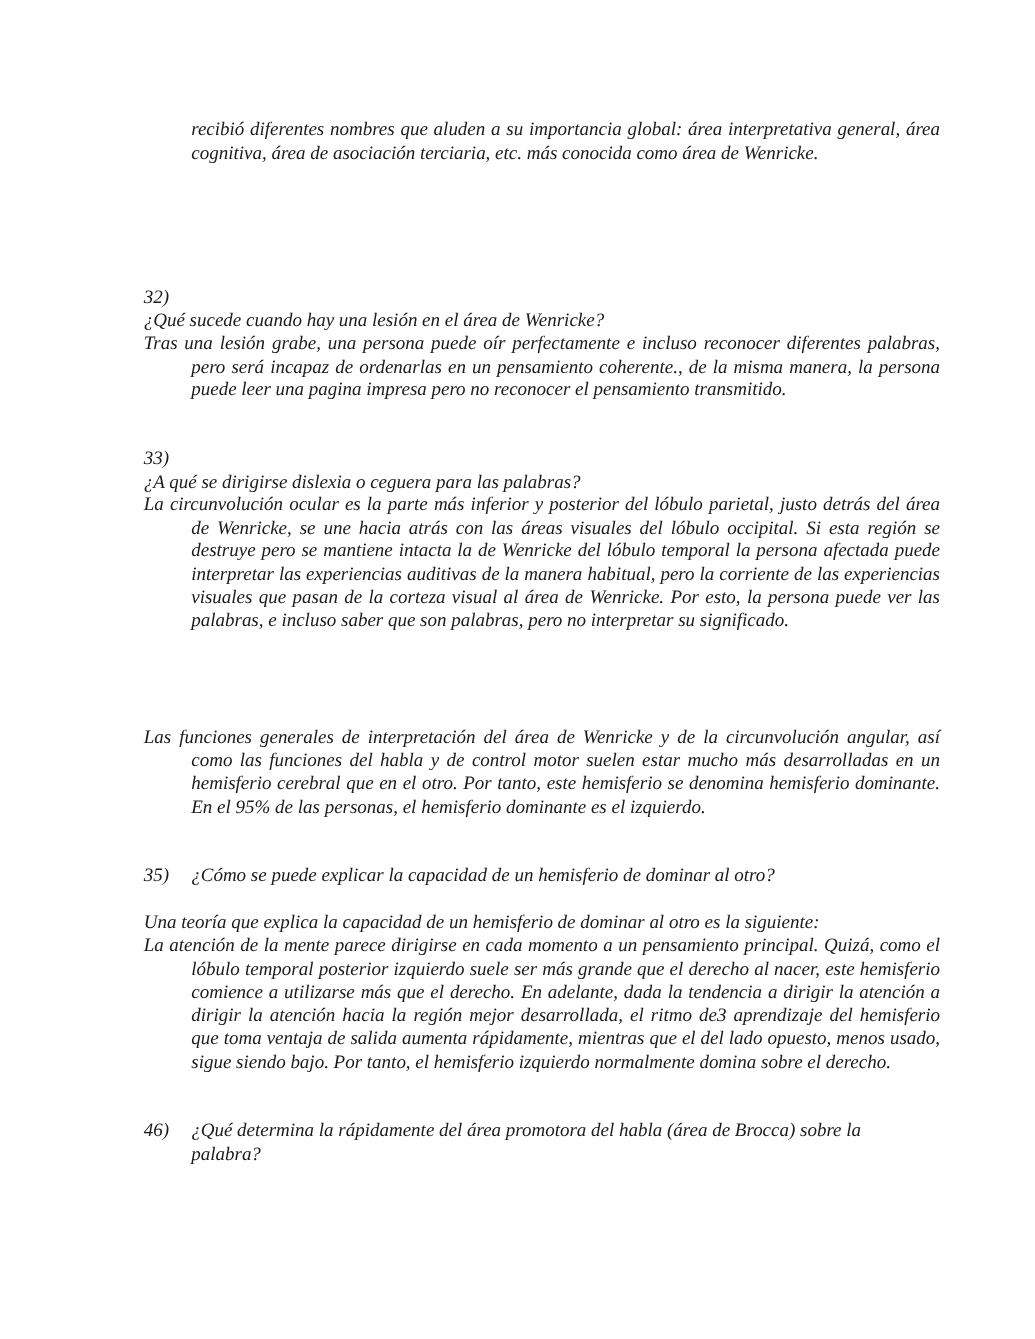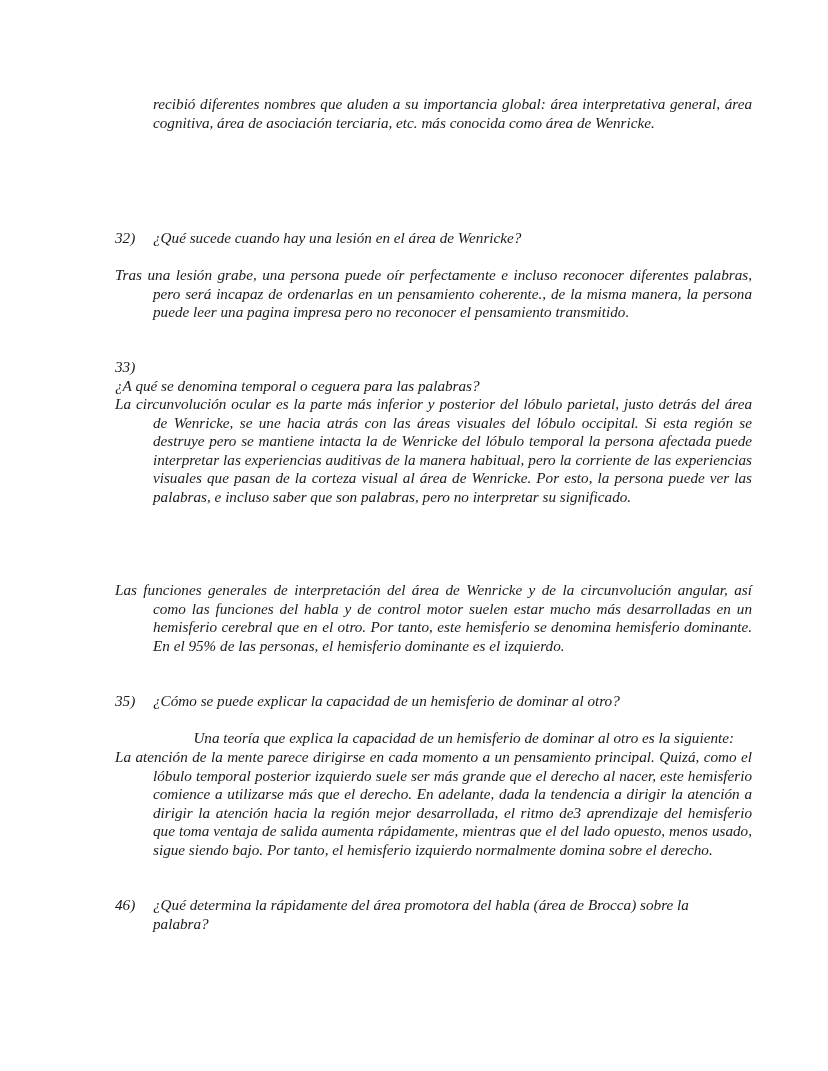--- a/index.html
+++ b/index.html
@@ -7,41 +7,41 @@
     width: 828px; height: 1071px; position: relative; overflow: hidden;
     font-family: "Liberation Serif", "DejaVu Serif", serif;
     color: #1a1a1a;
     font-size: 15.2px;
     line-height: 18.6px;
   }
   .page { position: absolute; left: 0; top: 0; width: 828px; height: 1071px; }
   .block { position: absolute; left: 115px; width: 599px; font-style: italic; }
   .cont { padding-left: 38px; text-align: justify; }
   .answer { text-align: justify; padding-left: 38px; text-indent: -38px; }
-  .plain { text-align: right; margin-left: 20px; }
+  .plain { text-align: left; }
   .q { display: flex; }
   .q .num { width: 38px; flex: none; }
   .q .txt { flex: 1; text-align: left; }
 </style>
 </head>
 <body>
 
 <div class="page">
 
   <div class="block cont" style="top:95px;">recibió diferentes nombres que aluden a su importancia global: área interpretativa general, área cognitiva, área de asociación terciaria, etc. más conocida como área de Wenricke.</div>
 
-  <div class="block q" style="top:229px;">
+  <div class="block q" style="top:229px;flex-direction:column;">
     <span class="num">32)</span>
     <span class="txt">¿Qué sucede cuando hay una lesión en el área de Wenricke?</span>
   </div>
   <div class="block answer" style="top:266px;">Tras una lesión grabe, una persona puede oír perfectamente e incluso reconocer diferentes palabras, pero será incapaz de ordenarlas en un pensamiento coherente., de la misma manera, la persona puede leer una pagina impresa pero no reconocer el pensamiento transmitido.</div>
 
   <div class="block q" style="top:358px;flex-direction:column;">
     <span class="num">33)</span>
-    <span class="txt">¿A qué se denomina temporal o ceguera para las palabras?</span>
+    <span class="txt">¿A qué se dirigirse dislexia o ceguera para las palabras?</span>
   </div>
   <div class="block answer" style="top:395px;">La circunvolución ocular es la parte más inferior y posterior del lóbulo parietal, justo detrás del área de Wenricke, se une hacia atrás con las áreas visuales del lóbulo occipital. Si esta región se destruye pero se mantiene intacta la de Wenricke del lóbulo temporal la persona afectada puede interpretar las experiencias auditivas de la manera habitual, pero la corriente de las experiencias visuales que pasan de la corteza visual al área de Wenricke. Por esto, la persona puede ver las palabras, e incluso saber que son palabras, pero no interpretar su significado.</div>
 
   <div class="block answer" style="top:581px;">Las funciones generales de interpretación del área de Wenricke y de la circunvolución angular, así como las funciones del habla y de control motor suelen estar mucho más desarrolladas en un hemisferio cerebral que en el otro. Por tanto, este hemisferio se denomina hemisferio dominante. En el 95% de las personas, el hemisferio dominante es el izquierdo.</div>
 
   <div class="block q" style="top:692px;">
     <span class="num">35)</span>
     <span class="txt">¿Cómo se puede explicar la capacidad de un hemisferio de dominar al otro?</span>
   </div>
   <div class="block plain" style="top:729px;">Una teoría que explica la capacidad de un hemisferio de dominar al otro es la siguiente:</div>

